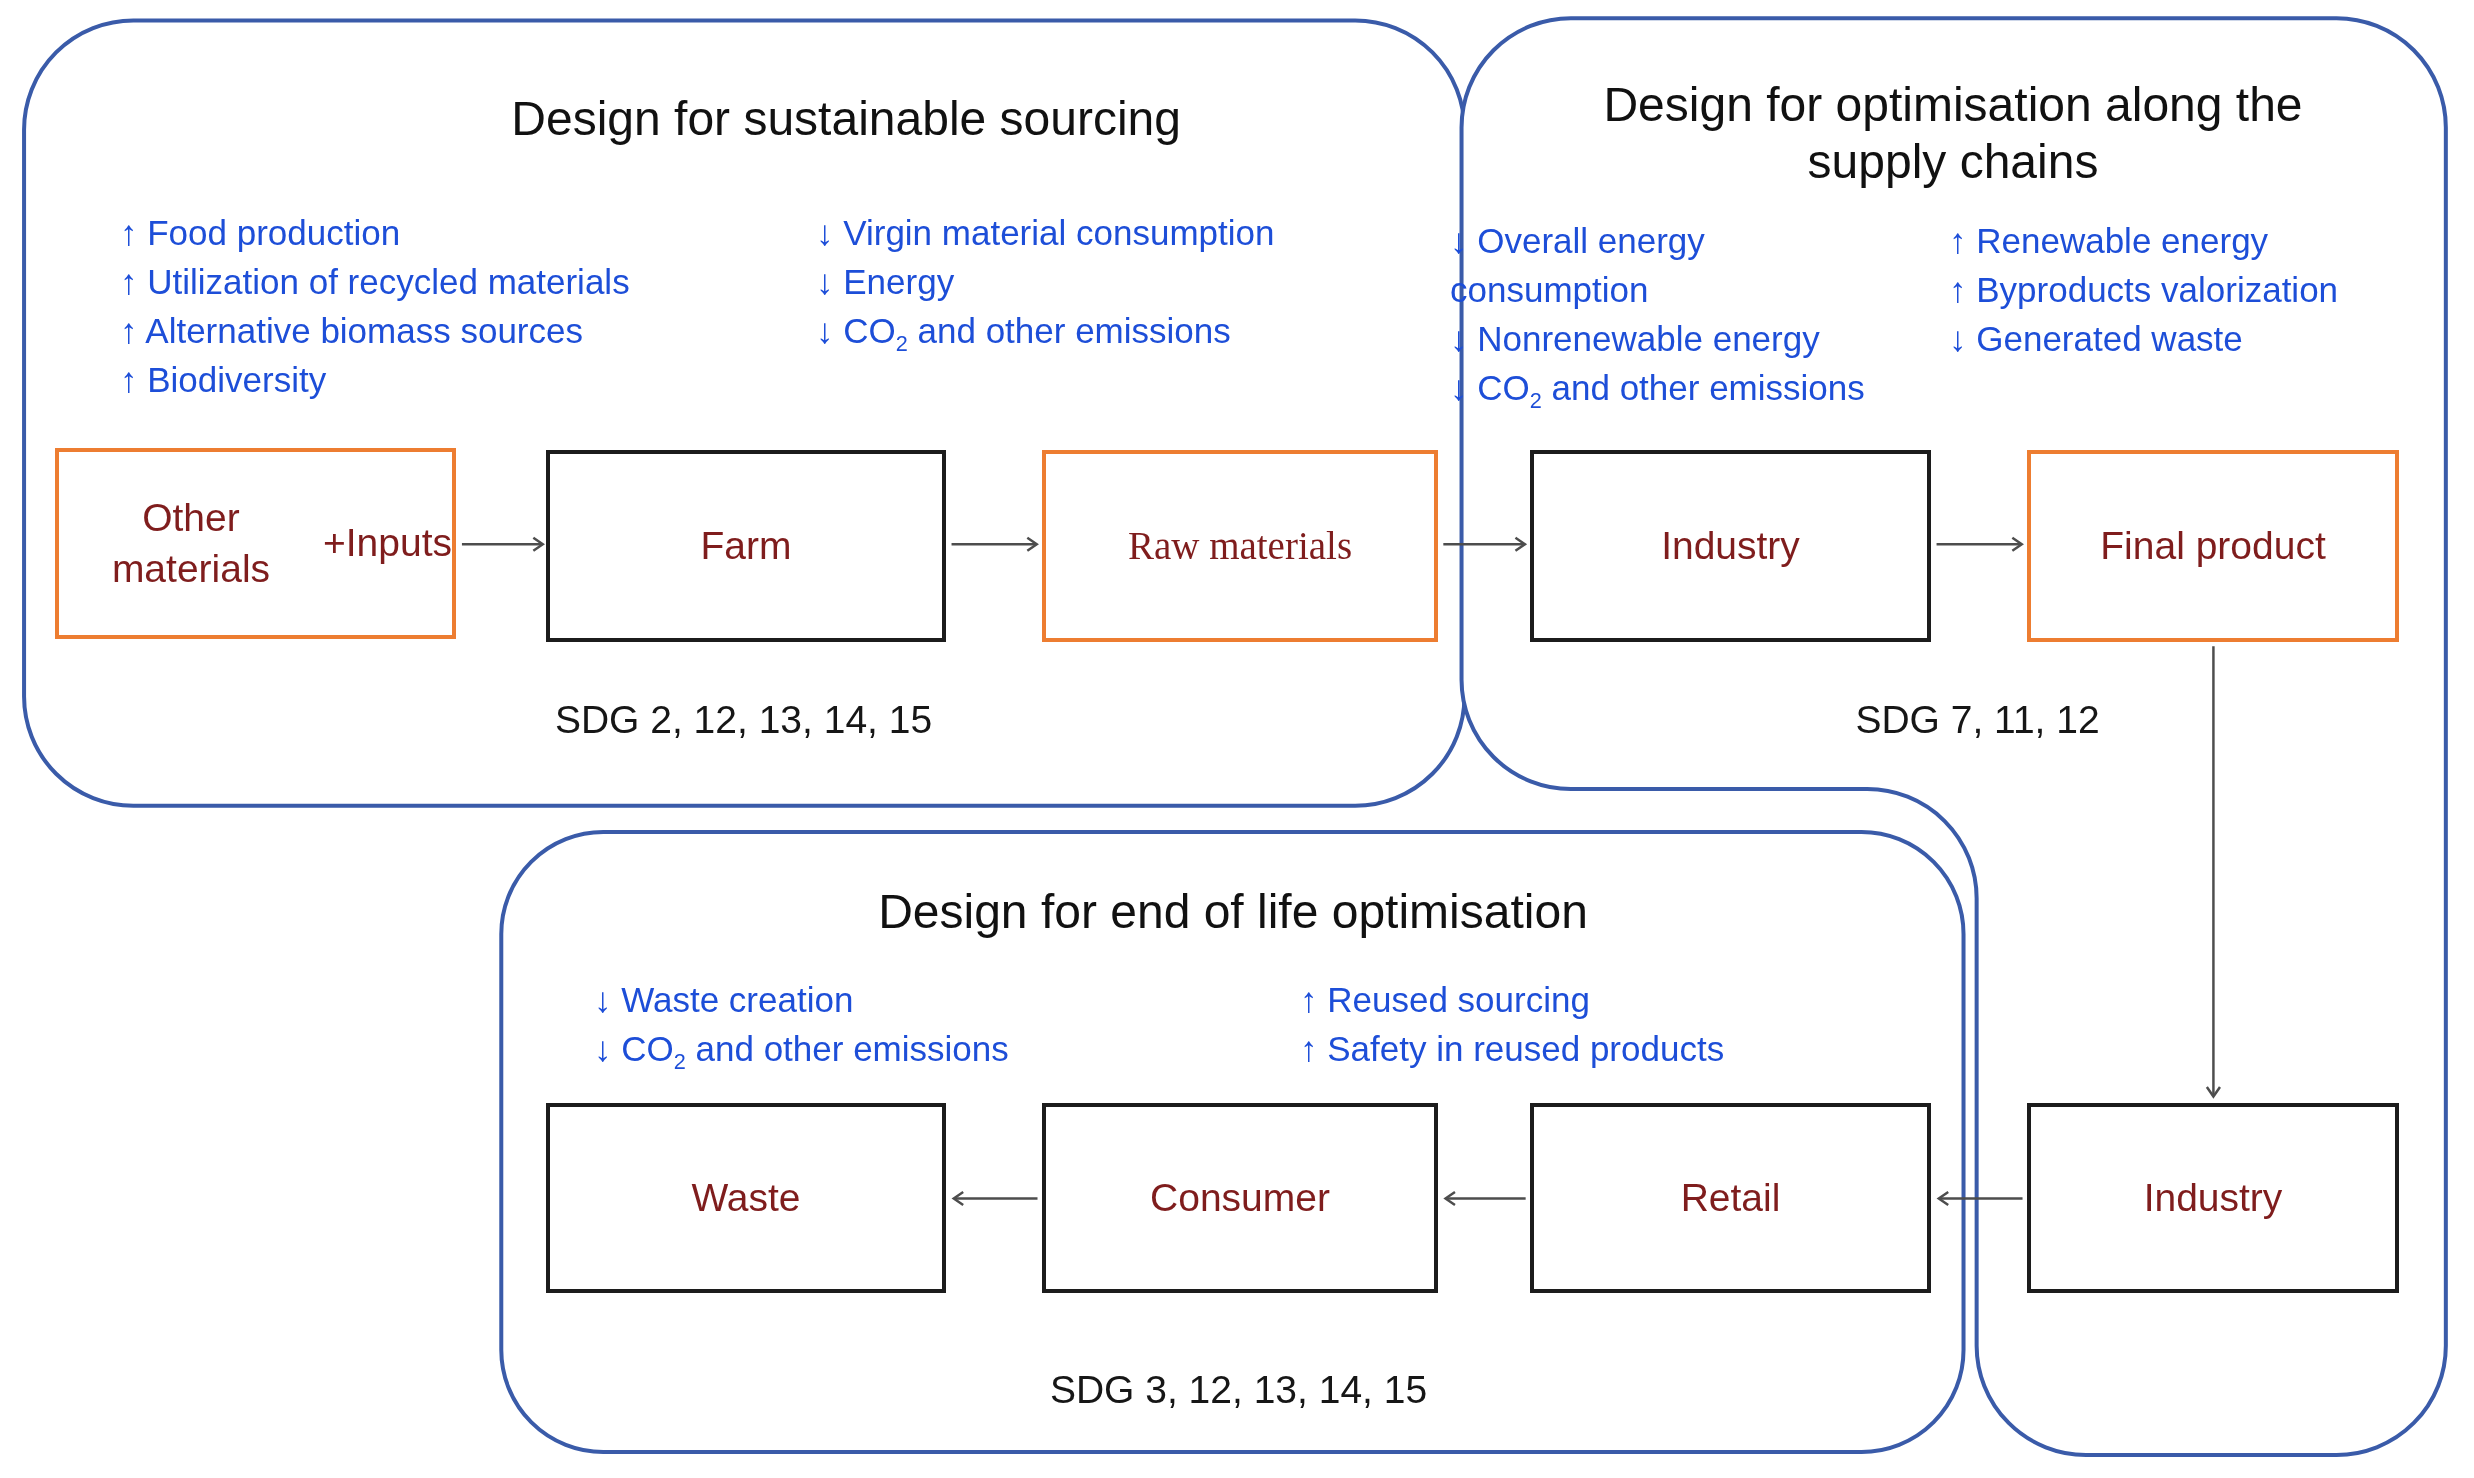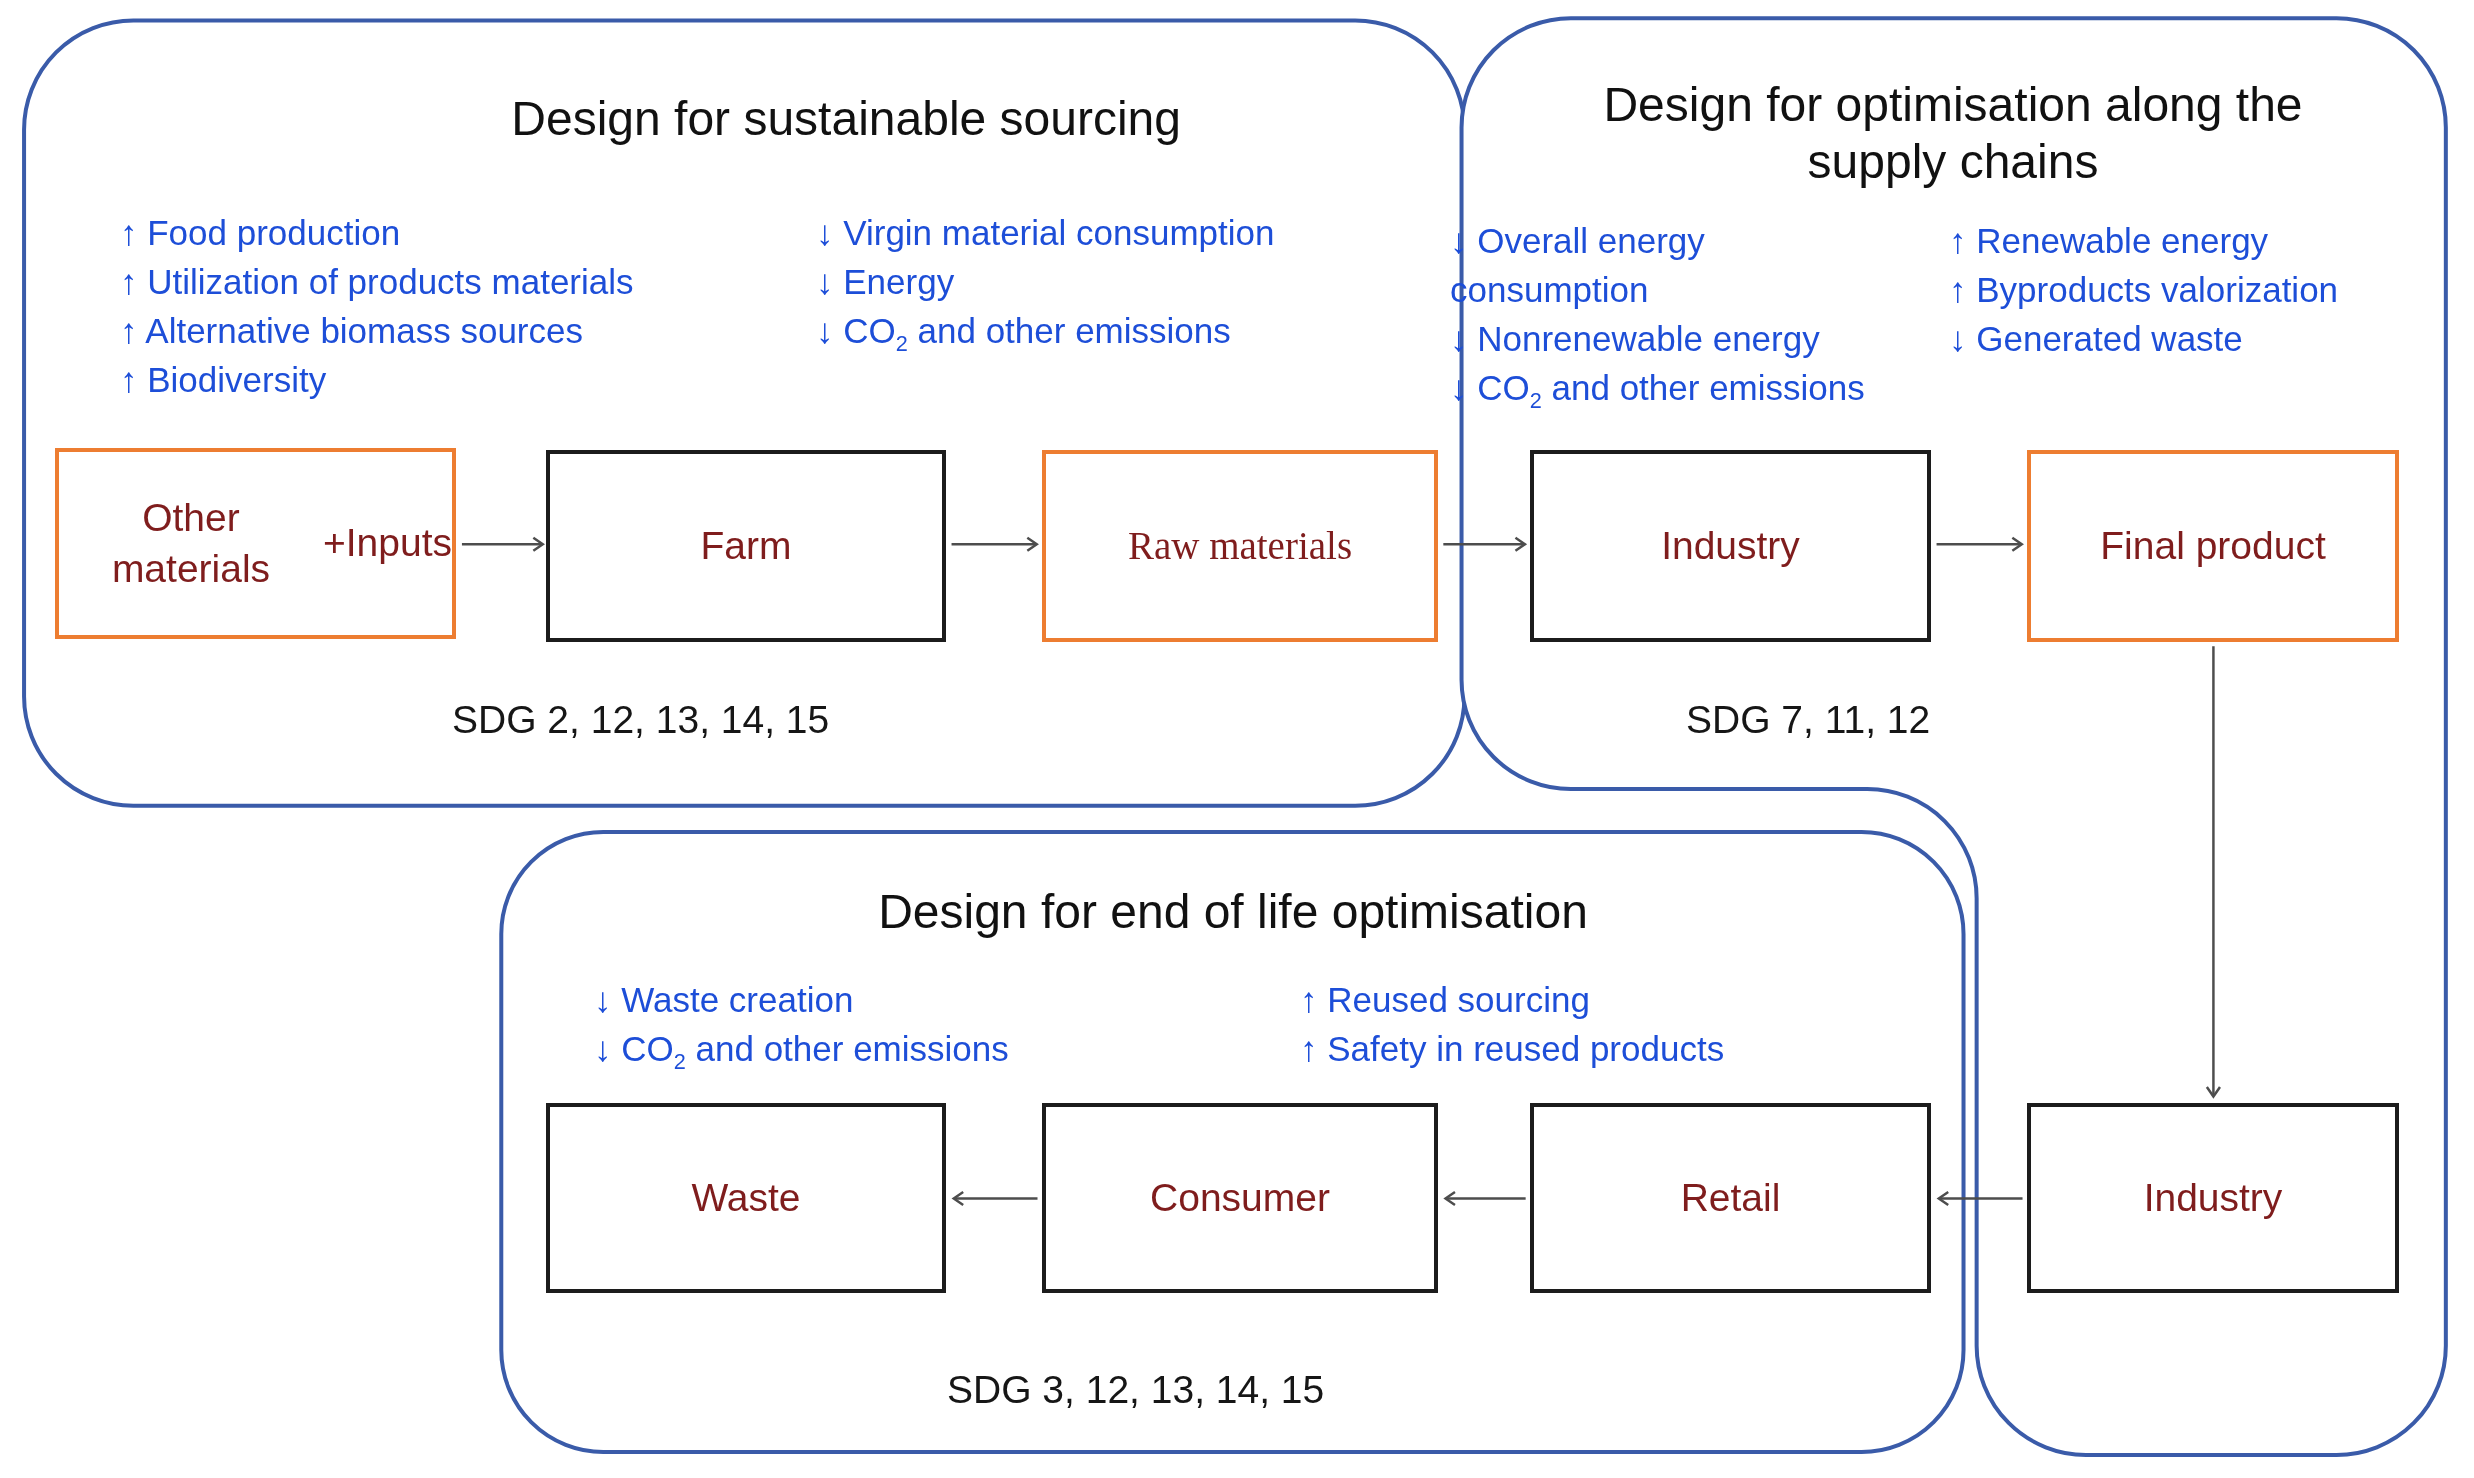--- a/index.html
+++ b/index.html
@@ -4,21 +4,21 @@
 <style>
   html,body{margin:0;padding:0;}
   body{
     width:2475px;height:1479px;position:relative;overflow:hidden;
     background:#ffffff;color:#1a1a1a;
     font-family:"Liberation Sans", sans-serif;
   }
   svg.layer{position:absolute;left:0;top:0;}
   .panel-title{position:absolute;text-align:center;font-size:48px;line-height:57px;color:#111;}
   .list{position:absolute;text-align:left;font-size:35px;line-height:49px;color:#1d4ed8;}
-  .sdg{position:absolute;font-size:39px;color:#161616;}
+  .sdg{position:absolute;text-align:center;font-size:39px;color:#161616;}
   .box{
     position:absolute;background:#fff;border:4.4px solid #1c1c1c;
     display:flex;flex-direction:row;align-items:center;justify-content:center;
     font-size:39px;line-height:1.3;text-align:center;color:#7f1d1d;
   }
   .box.orange{border-color:#ED7D31;}
   sub{font-size:0.62em;}
 </style>
 </head>
 <body>
@@ -45,21 +45,21 @@
   <line x1="2094" y1="1645" x2="1985" y2="1645" stroke="#4d4d4d" stroke-width="3.4" marker-end="url(#chev)"></line>
   <line x1="1424" y1="1645" x2="1310" y2="1645" stroke="#4d4d4d" stroke-width="3.4" marker-end="url(#chev)"></line>
 </svg>
 
 <div class="panel-title" style="left:307px;top:90px;width:874px;text-align:right;">
   <div>Design for sustainable sourcing</div>
 </div>
 
 <div class="list" style="left:120px;top:208px;width:583px;">
   <div><span>↑ </span><span>Food production</span></div>
-  <div><span>↑ </span><span>Utilization of products materials</span></div>
+  <div><span>↑ </span><span>Utilization of recycled materials</span></div>
   <div><span>↑ </span><span>Alternative biomass sources</span></div>
   <div><span>↑ </span><span>Biodiversity</span></div>
 </div>
 
 <div class="list" style="left:816px;top:208px;width:583px;">
   <div><span>↓ </span><span>Virgin material consumption</span></div>
   <div><span>↓ </span><span>Energy</span></div>
   <div><span>↓ </span><span>CO</span><sub>2</sub><span> and other emissions</span></div>
 </div>
 

